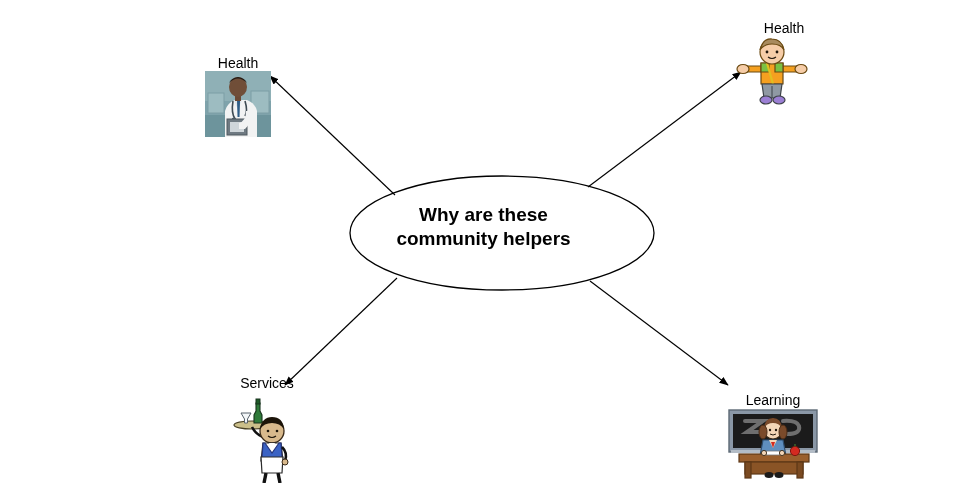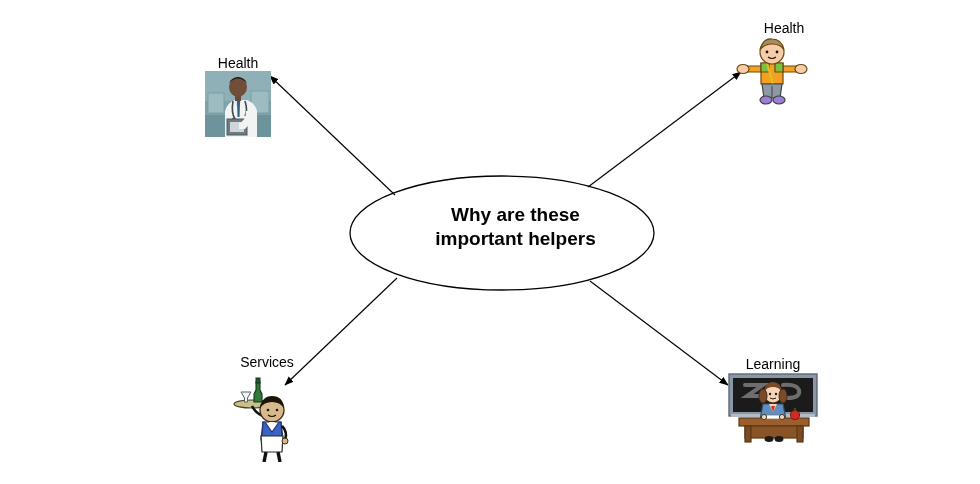--- a/index.html
+++ b/index.html
@@ -38,43 +38,43 @@
     line-height: 16px;
     white-space: nowrap;
     text-align: center;
   }
   .node-art {
     display: block;
   }
   
   .center-text {
     position: absolute;
-    left: 368px;
+    left: 336px;
     top: 203px;
     width: 295px;
     text-align: center;
     font-family: "Liberation Sans", sans-serif;
     font-size: 19px;
     font-weight: bold;
     color: #000000;
     line-height: 24px;
     letter-spacing: 0px;
   }
   .center-text div { white-space: nowrap; }
 
   
   #node-health   { left: 205px; top: 30px; margin-top: 25px;  }
   #node-safety   { left: 735px; top: 20px;  }
-  #node-services { left: 232px; top: 354px; }
+  #node-services { left: 232px; top: 375px; }
   #node-learning { left: 725px; top: 356px; }
 
   #node-health .node-label   { width: 66px; margin-left: 0px; }
   #node-safety .node-label   { width: 68px; margin-left: 15px; }
   #node-services .node-label { width: 70px; margin-left: 0px; }
-  #node-learning .node-label { width: 80px; margin-left: 8px; }
+  #node-learning .node-label { width: 80px; margin-left: 8px; margin-top: 36px; }
 </style>
 </head>
 <body>
 
 <div id="canvas">
 
   <svg class="svg-layer" viewBox="0 0 980 484">
     <defs>
       <marker id="arrowhead" markerWidth="9" markerHeight="9" refX="7.4" refY="3.2" orient="auto" markerUnits="strokeWidth">
         <path d="M0,0 L8,3.2 L0,6.4 Z" fill="#000000"></path>
@@ -87,21 +87,21 @@
 
     <line x1="588" y1="187" x2="741" y2="72" stroke="#000000" stroke-width="1.15" marker-end="url(#arrowhead)"></line>
 
     <line x1="397" y1="278" x2="285" y2="385" stroke="#000000" stroke-width="1.15" marker-end="url(#arrowhead)"></line>
 
     <line x1="590" y1="281" x2="728" y2="385" stroke="#000000" stroke-width="1.15" marker-end="url(#arrowhead)"></line>
   </svg>
 
   <div class="center-text">
     <div>Why are these</div>
-    <div>important helpers</div>
+    <div>community helpers</div>
   </div>
 
   <div class="node" id="node-health">
     <div class="node-label">Health</div>
     <svg class="node-art" width="66" height="66" viewBox="0 0 66 66">
       <rect x="0" y="0" width="66" height="66" fill="#7fa3ab"></rect>
       <rect x="0" y="0" width="66" height="30" fill="#8fb0b6"></rect>
       <rect x="3" y="22" width="16" height="20" fill="#9dbcc1" stroke="#7d9ea5" stroke-width="1"></rect>
       <rect x="46" y="20" width="18" height="22" fill="#9dbcc1" stroke="#7d9ea5" stroke-width="1"></rect>
       <rect x="0" y="44" width="66" height="22" fill="#6d949c"></rect>

